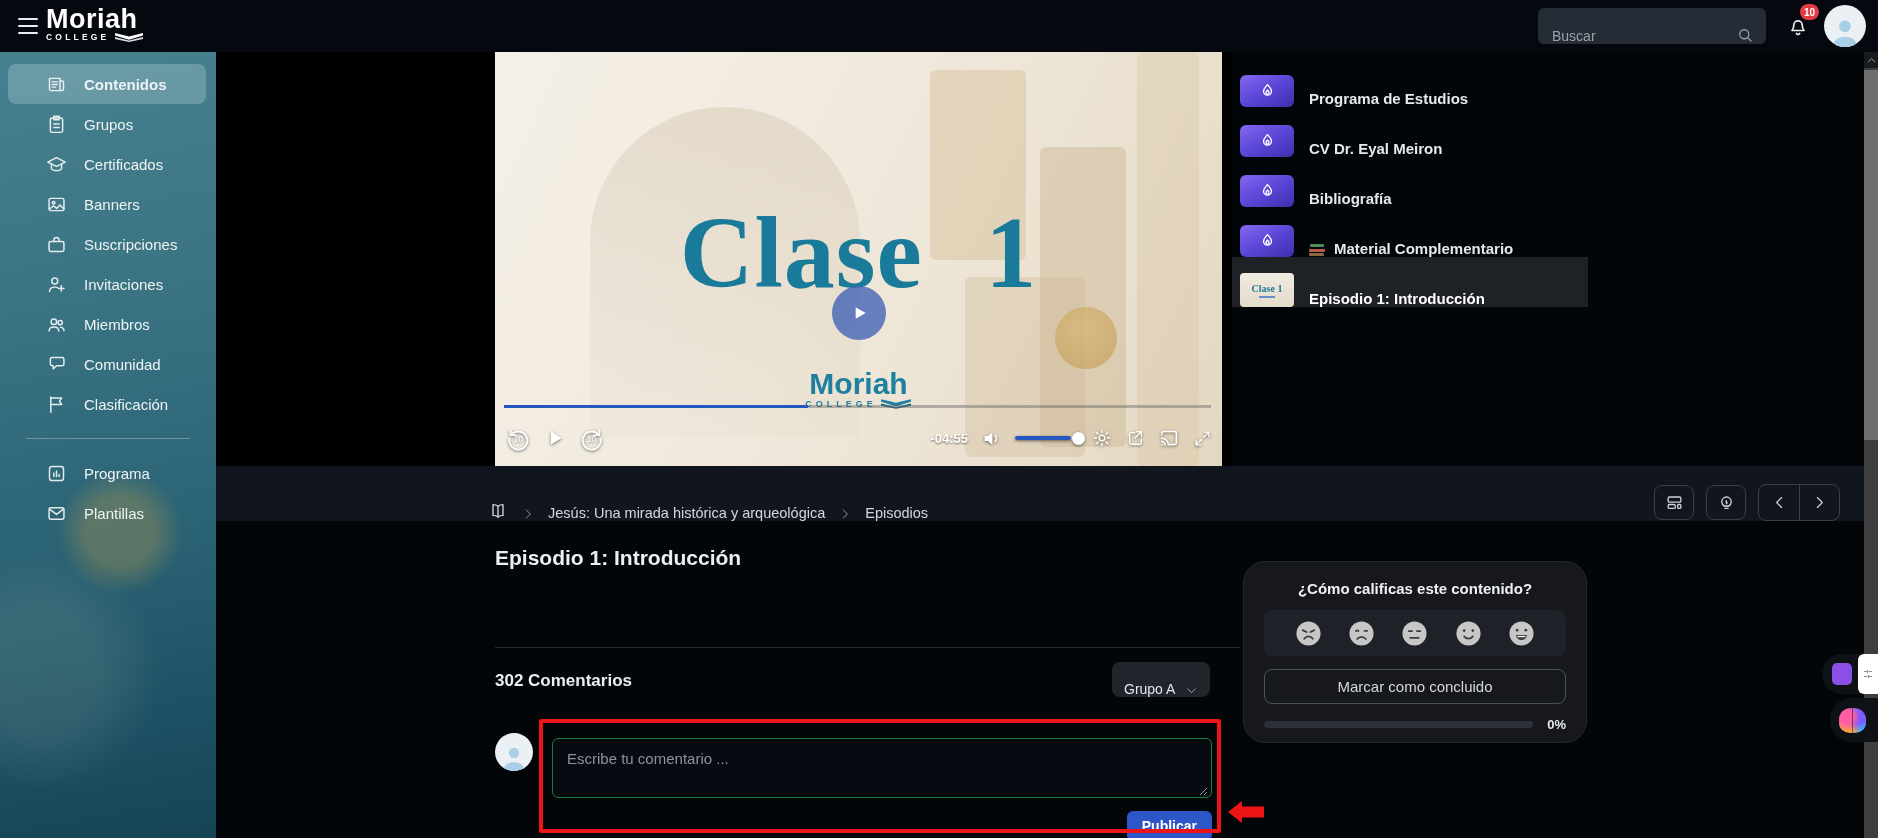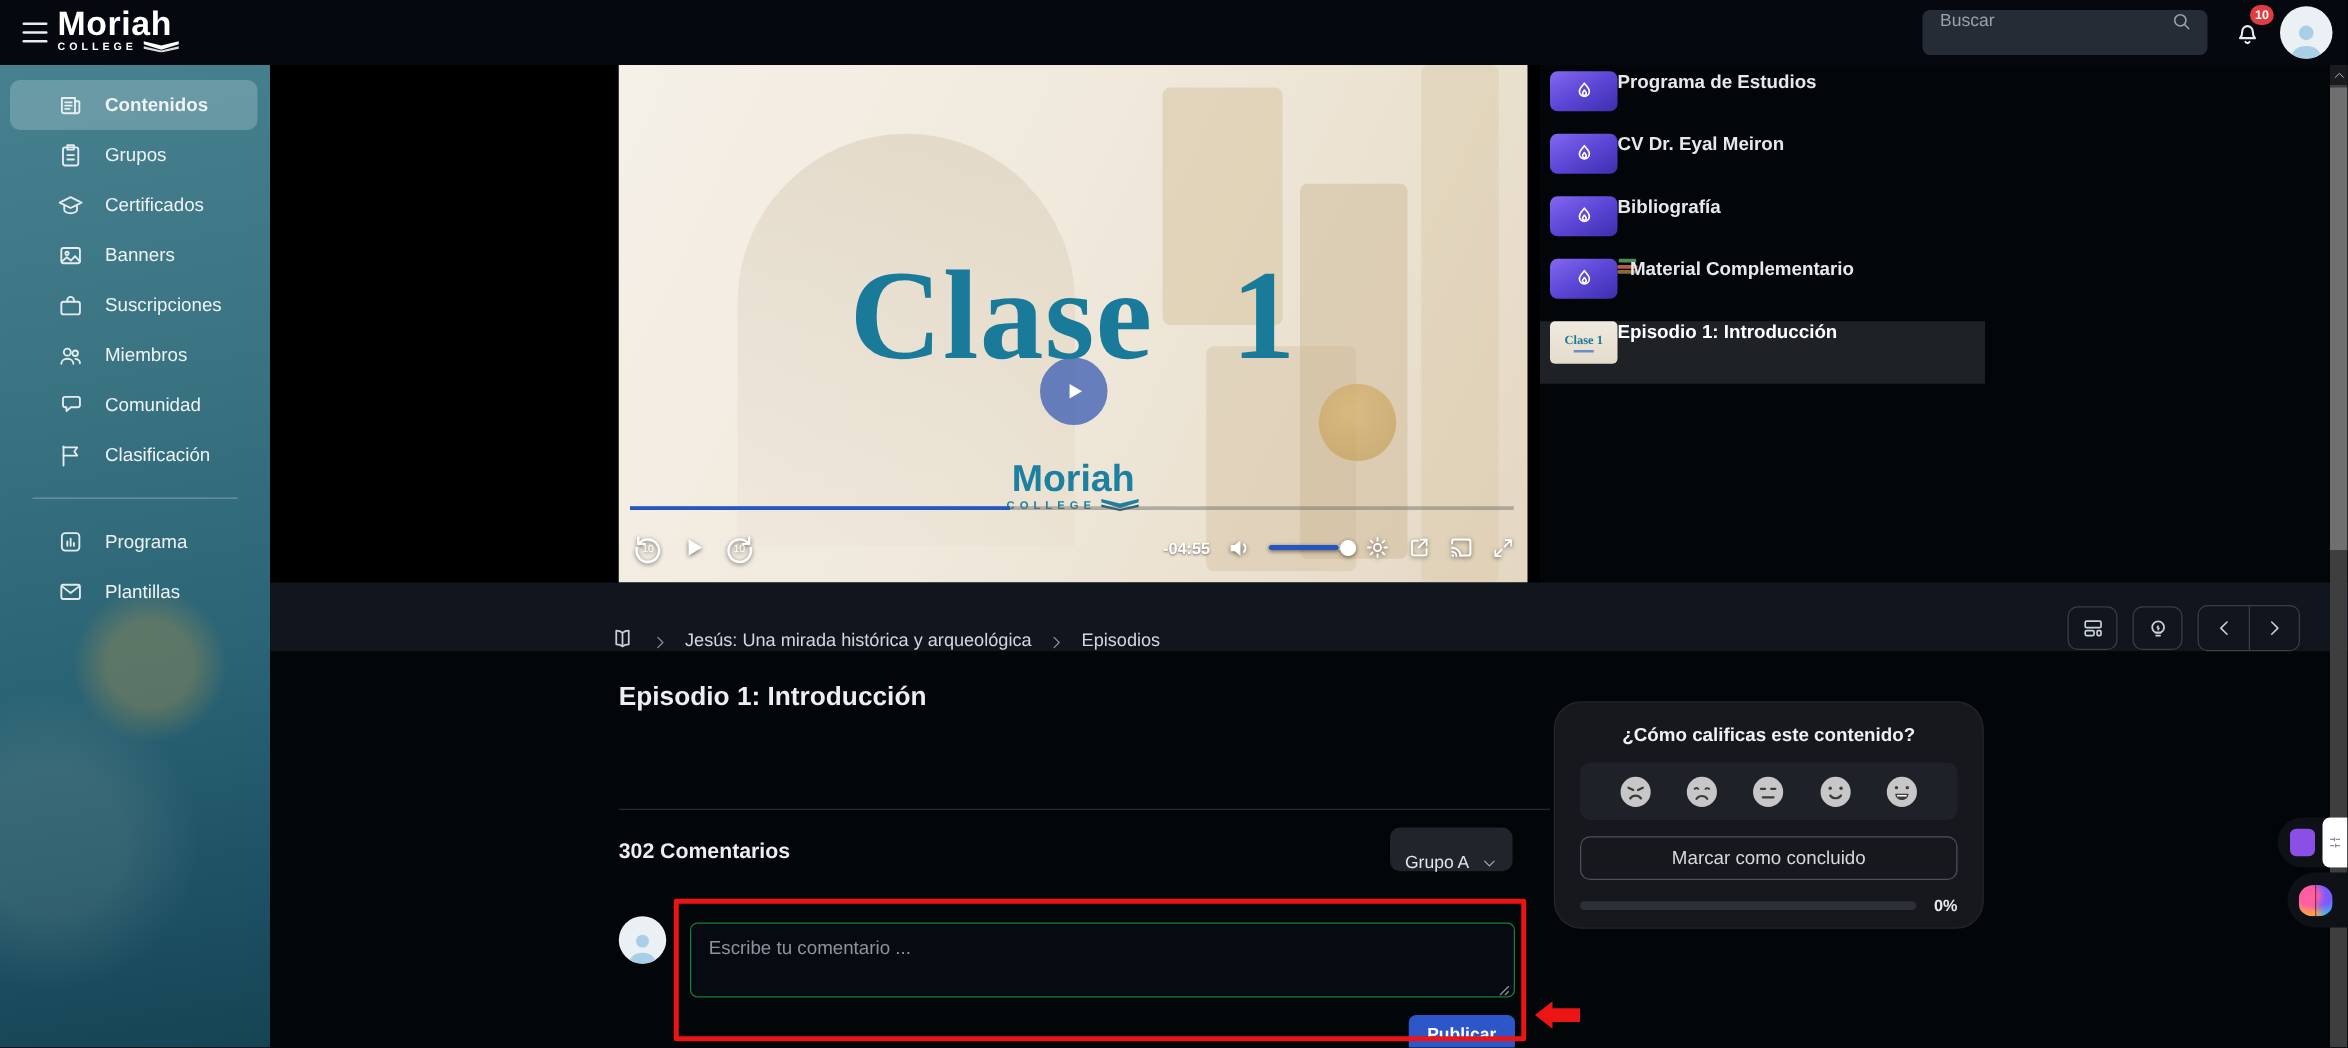--- a/index.html
+++ b/index.html
@@ -14,21 +14,21 @@
   .ico { stroke:currentColor; fill:none; stroke-width:1.7; stroke-linecap:round; stroke-linejoin:round; }
 
   
   .topbar { position:absolute; left:0; top:0; width:1878px; height:52px; background:#05080e; z-index:40; }
   .hamburger { position:absolute; left:18px; top:18px; width:20px; height:16px; display:flex; flex-direction:column; justify-content:space-between; cursor:pointer; }
   .hamburger span { height:2px; background:#e9edf1; border-radius:1px; }
   .brand { position:absolute; left:46px; top:6px; color:#fff; }
   .brand .bname { font-size:27px; font-weight:700; letter-spacing:.5px; line-height:26px; }
   .brand .brow { display:flex; align-items:center; gap:4px; }
   .brand .bsub { font-size:8.5px; letter-spacing:3.2px; font-weight:700; }
-  .search { position:absolute; left:1538px; top:8px; width:228px; height:36px; background:#262c35; border-radius:6px; display:flex; align-items:flex-start; padding:0 12px 0 14px; }
+  .search { position:absolute; left:1538px; top:8px; width:228px; height:36px; background:#262c35; border-radius:6px; display:flex; align-items:flex-end; padding:0 12px 0 14px; }
   .search input { flex:1; background:transparent; border:none; outline:none; color:#c7ccd3; font-size:14px; font-family:inherit; }
   .search input::placeholder { color:#9aa1aa; }
   .bell { position:absolute; left:1786px; top:13px; color:#e9edf1; cursor:pointer; }
   .badge { position:absolute; left:1800px; top:4px; min-width:17px; height:16px; border-radius:9px; background:#e23b44; color:#fff; font-size:10px; font-weight:700; display:flex; align-items:center; justify-content:center; padding:0 4px; }
   .avatar { width:42px; height:42px; border-radius:50%; background:#eaf0f4; overflow:hidden; display:flex; align-items:flex-end; justify-content:center; }
   .avatar-top { position:absolute; left:1824px; top:5px; cursor:pointer; }
 
   
   .sidebar { position:absolute; left:0; top:52px; width:216px; height:786px; z-index:30;
     background:
@@ -72,21 +72,21 @@
   .ctrl-right { position:absolute; right:10px; top:368px; height:36px; display:flex; align-items:center; gap:13px; color:#fff; }
   .pshadow { filter:drop-shadow(0 1px 1.5px rgba(0,0,0,.55)); }
   .ptime { font-size:13px; font-weight:700; text-shadow:0 1px 2px rgba(0,0,0,.55); }
   .volslider { width:64px; height:4px; border-radius:2px; background:rgba(255,255,255,.35); position:relative; cursor:pointer; }
   .volfill { height:100%; border-radius:2px; background:#2457c0; }
   .volknob { position:absolute; right:-6px; top:-4.5px; width:13px; height:13px; border-radius:50%; background:#fff; }
   .pbtn { cursor:pointer; }
 
   
   .panel { position:absolute; left:1232px; top:57px; width:632px; }
-  .panel-item { height:50px; display:flex; align-items:flex-start; gap:0; padding-left:8px; cursor:pointer; }
+  .panel-item { height:50px; display:flex; align-items:flex-end; gap:15px; padding-left:8px; cursor:pointer; }
   .panel-item .plabel { font-size:15px; font-weight:600; color:#e6e8ec; }
   .panel-item.active { background:#1e2126; width:356px; }
   .panel-item.active .plabel { font-weight:700; color:#fff; }
   .pthumb { width:54px; height:32px; border-radius:6px; flex:none; display:flex; align-items:center; justify-content:center;
     background:linear-gradient(150deg,#8468f0 0%, #5b46d6 50%, #3d2fae 100%); }
   .cthumb { width:54px; height:34px; border-radius:4px; flex:none; display:flex; flex-direction:column; align-items:center; justify-content:center;
     background:linear-gradient(180deg,#f0eadf, #e4dccb); }
   .cthumb .ct { font-family:"Liberation Serif", serif; font-weight:700; font-size:10px; color:#1b7a99; }
   .cthumb .cl { width:16px; height:2px; background:#2f6cc4; margin-top:2px; opacity:.7; }
   .books-stack { width:16px; height:13px; display:flex; flex-direction:column; gap:1.5px; margin-right:2px; }
@@ -243,20 +243,28 @@
     </div>
     <div class="nav-item">
       <svg class="ico" viewBox="0 0 24 24">
           <rect x="3.5" y="8.5" width="17" height="11.5" rx="2"></rect>
           <path d="M9 8.5V7a3 3 0 0 1 6 0v1.5"></path>
         </svg>
       <span class="lbl">Suscripciones</span>
     </div>
     <div class="nav-item">
       <svg class="ico" viewBox="0 0 24 24">
+          <circle cx="10" cy="8" r="3.4"></circle>
+          <path d="M4 20c0-3.2 2.7-5 6-5 1.4 0 2.7.3 3.7 1"></path>
+          <path d="M17.5 13.5v6M14.5 16.5h6"></path>
+        </svg>
+      <span class="lbl">Invitaciones</span>
+    </div>
+    <div class="nav-item">
+      <svg class="ico" viewBox="0 0 24 24">
           <circle cx="9" cy="8.8" r="3.2"></circle>
           <circle cx="16.2" cy="9.8" r="2.5"></circle>
           <path d="M3.5 19.5c0-2.9 2.4-4.6 5.5-4.6s5.5 1.7 5.5 4.6"></path>
           <path d="M16.4 15c2.3.3 4.1 1.8 4.1 4"></path>
         </svg>
       <span class="lbl">Miembros</span>
     </div>
     <div class="nav-item">
       <svg class="ico" viewBox="0 0 24 24">
           <path d="M18.5 13.5a2 2 0 0 0 2-2V6a2 2 0 0 0-2-2H7a2 2 0 0 0-2 2v5.5a2 2 0 0 0 2 2h1.2V17l4-3.5h6.3z"></path>

